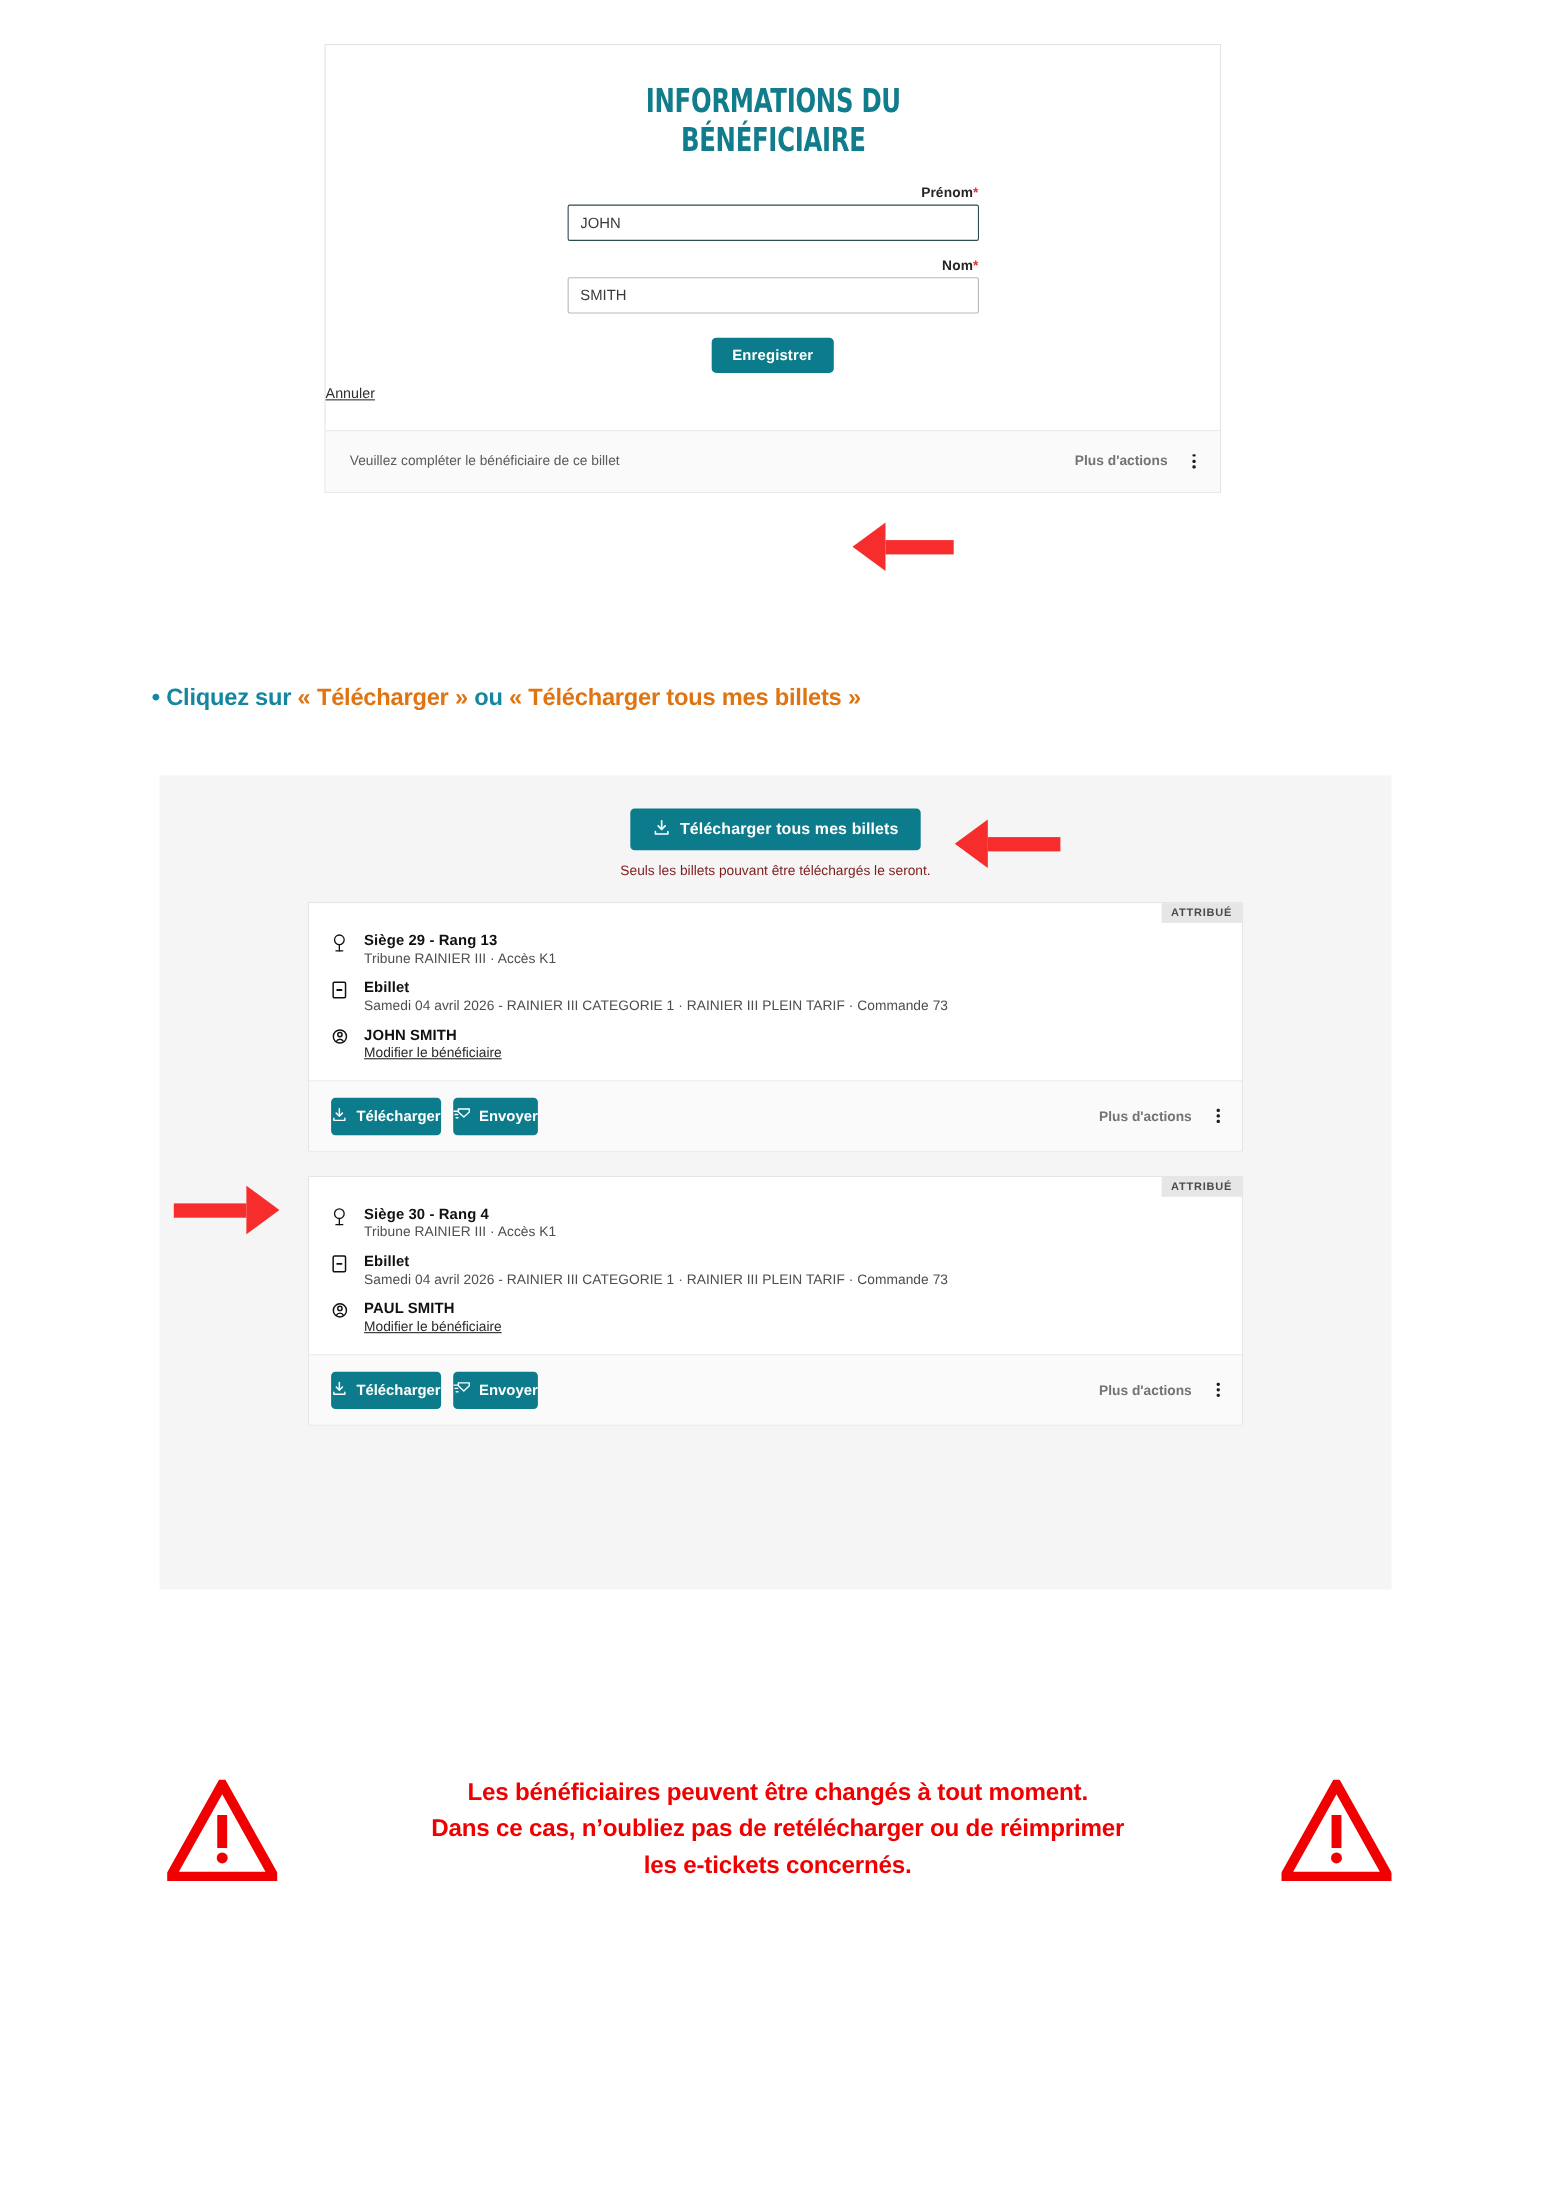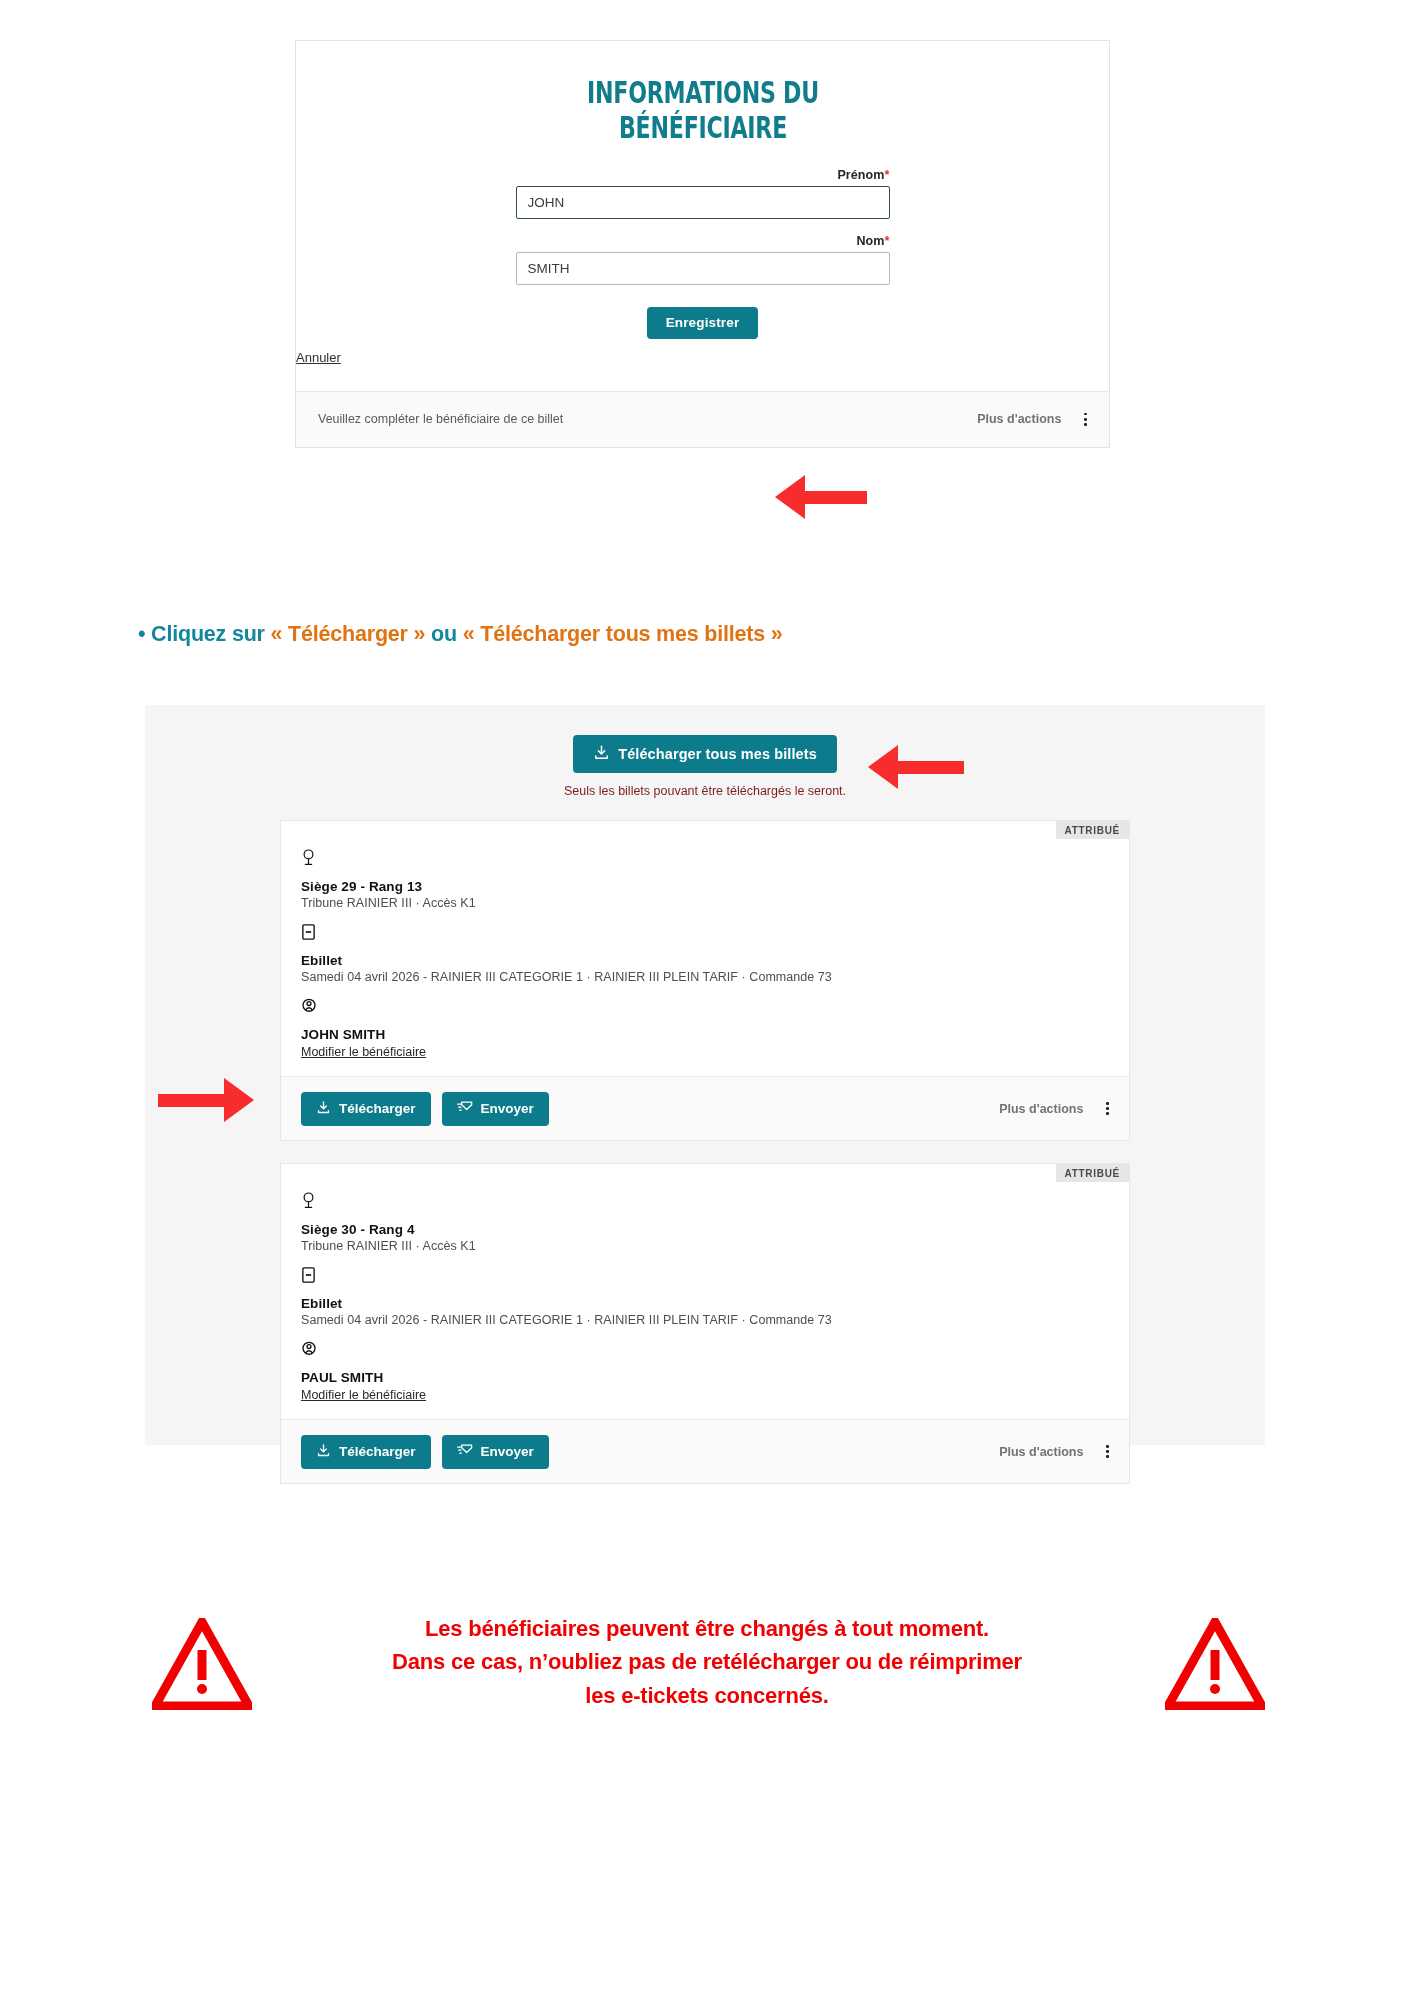--- a/index.html
+++ b/index.html
@@ -164,40 +164,40 @@
   .badge {
     position: absolute;
     right: 0; top: 0;
     background: #e6e6e6;
     color: #4a4a4a;
     font-size: 10px;
     font-weight: bold;
     letter-spacing: 0.7px;
     padding: 4px 9px 3px 9px;
   }
-  .trow { display: flex; gap: 12px; margin-top: 12px; flex-direction: column; }
+  .trow { display: flex; gap: 12px; margin-top: 12px; }
   .trow:first-of-type { margin-top: 14px; }
   .tico { width: 18px; flex: 0 0 18px; padding-top: 1px; }
   .tico svg { display: block; }
   .tmain { font-size: 13.5px; font-weight: bold; color: #111; letter-spacing: 0.1px; }
   .tsub { font-size: 12.5px; color: #4e4e4e; margin-top: 2px; letter-spacing: 0.05px; }
   .tlink {
     font-size: 12.5px; color: #2a2a2a;
     text-decoration: underline; margin-top: 2px;
     display: inline-block; cursor: pointer;
   }
   .ticket-actions {
     border-top: 1px solid #ececec;
     background: #fafafa;
     height: 64px;
     display: flex;
     align-items: center;
     padding: 0 20px;
   }
-  .btn-act { height: 34px; padding: 0 15px; font-size: 13.5px; margin-right: 11px; }
+  .btn-act { height: 34px; padding: 0 0; font-size: 13.5px; margin-right: 11px; }
 
   
   .warn { position: absolute; left: 0; top: 1600px; width: 1414px; }
   .warn-text {
     position: absolute;
     left: 247px; top: 12px;
     width: 920px;
     text-align: center;
     color: #f00000;
     font-size: 22px;

